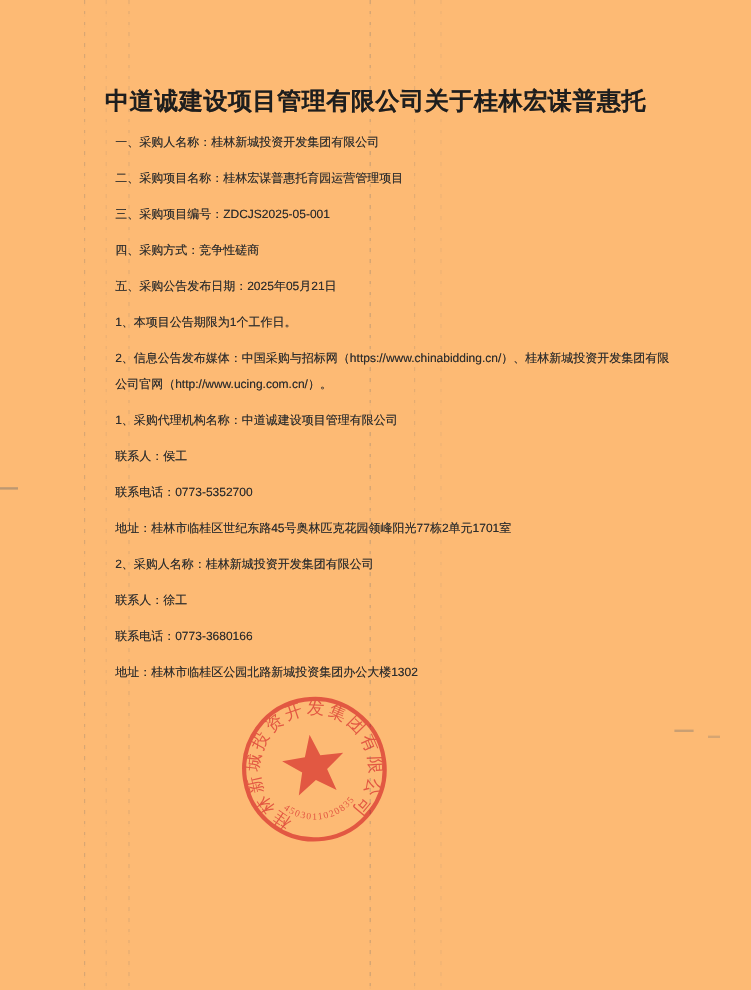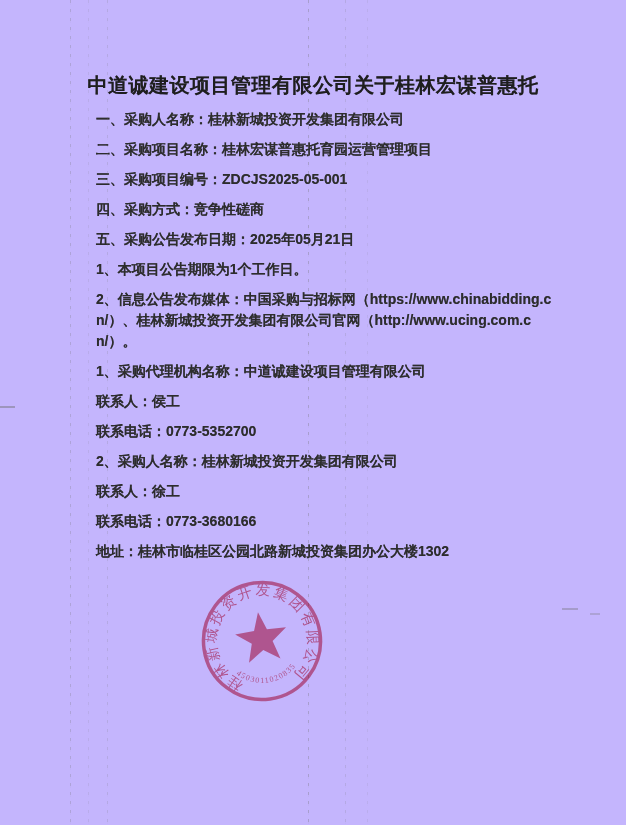--- a/index.html
+++ b/index.html
@@ -4,21 +4,21 @@
 <style>
   html, body {
     margin: 0;
     padding: 0;
     background: #ffffff;
   }
   .page {
     position: relative;
     width: 626px;
     height: 825px;
-    background: #c4b5fd;
+    background: #fdba74;
     overflow: hidden;
     font-family: "Liberation Sans", sans-serif;
     color: #2d2d2d;
   }
   
   .streak {
     position: absolute;
     top: 0;
     width: 1px;
     height: 100%;
@@ -53,23 +53,23 @@
     color: #1e1e1e;
     letter-spacing: .5px;
     text-shadow: 0 0 .5px rgba(30,30,30,.55);
   }
   .body-text {
     margin-left: 96px;
     width: 470px;
   }
   .body-text p {
     margin: 0 0 9px 0;
-    font-size: 14px;
+    font-size: 10px;
     line-height: 21px;
-    font-weight: 700;
+    font-weight: 400;
     color: #2d2d2d;
     word-break: break-all;
     text-shadow: 0 0 .45px rgba(45,45,45,.6);
   }
   .seal {
     position: absolute;
     left: 187px;
     top: 566px;
     width: 150px;
     height: 150px;
@@ -104,20 +104,21 @@
     <p>一、采购人名称：桂林新城投资开发集团有限公司</p>
     <p>二、采购项目名称：桂林宏谋普惠托育园运营管理项目</p>
     <p>三、采购项目编号：ZDCJS2025-05-001</p>
     <p>四、采购方式：竞争性磋商</p>
     <p>五、采购公告发布日期：2025年05月21日</p>
     <p>1、本项目公告期限为1个工作日。</p>
     <p>2、信息公告发布媒体：中国采购与招标网（https://www.chinabidding.cn/）、桂林新城投资开发集团有限公司官网（http://www.ucing.com.cn/）。</p>
     <p>1、采购代理机构名称：中道诚建设项目管理有限公司</p>
     <p>联系人：侯工</p>
     <p>联系电话：0773-5352700</p>
+    <p>地址：桂林市临桂区世纪东路45号奥林匹克花园领峰阳光77栋2单元1701室</p>
     <p>2、采购人名称：桂林新城投资开发集团有限公司</p>
     <p>联系人：徐工</p>
     <p>联系电话：0773-3680166</p>
     <p>地址：桂林市临桂区公园北路新城投资集团办公大楼1302</p>
   </div>
 
   <svg class="seal" viewBox="0 0 150 150" aria-hidden="true">
     <defs>
       <path id="sealArcTop" d="M 52 114.8 A 46 46 0 1 1 98 114.8" fill="none"></path>
       <path id="sealArcBottom" d="M 38.6 96 A 42 42 0 0 0 111.4 96" fill="none"></path>

